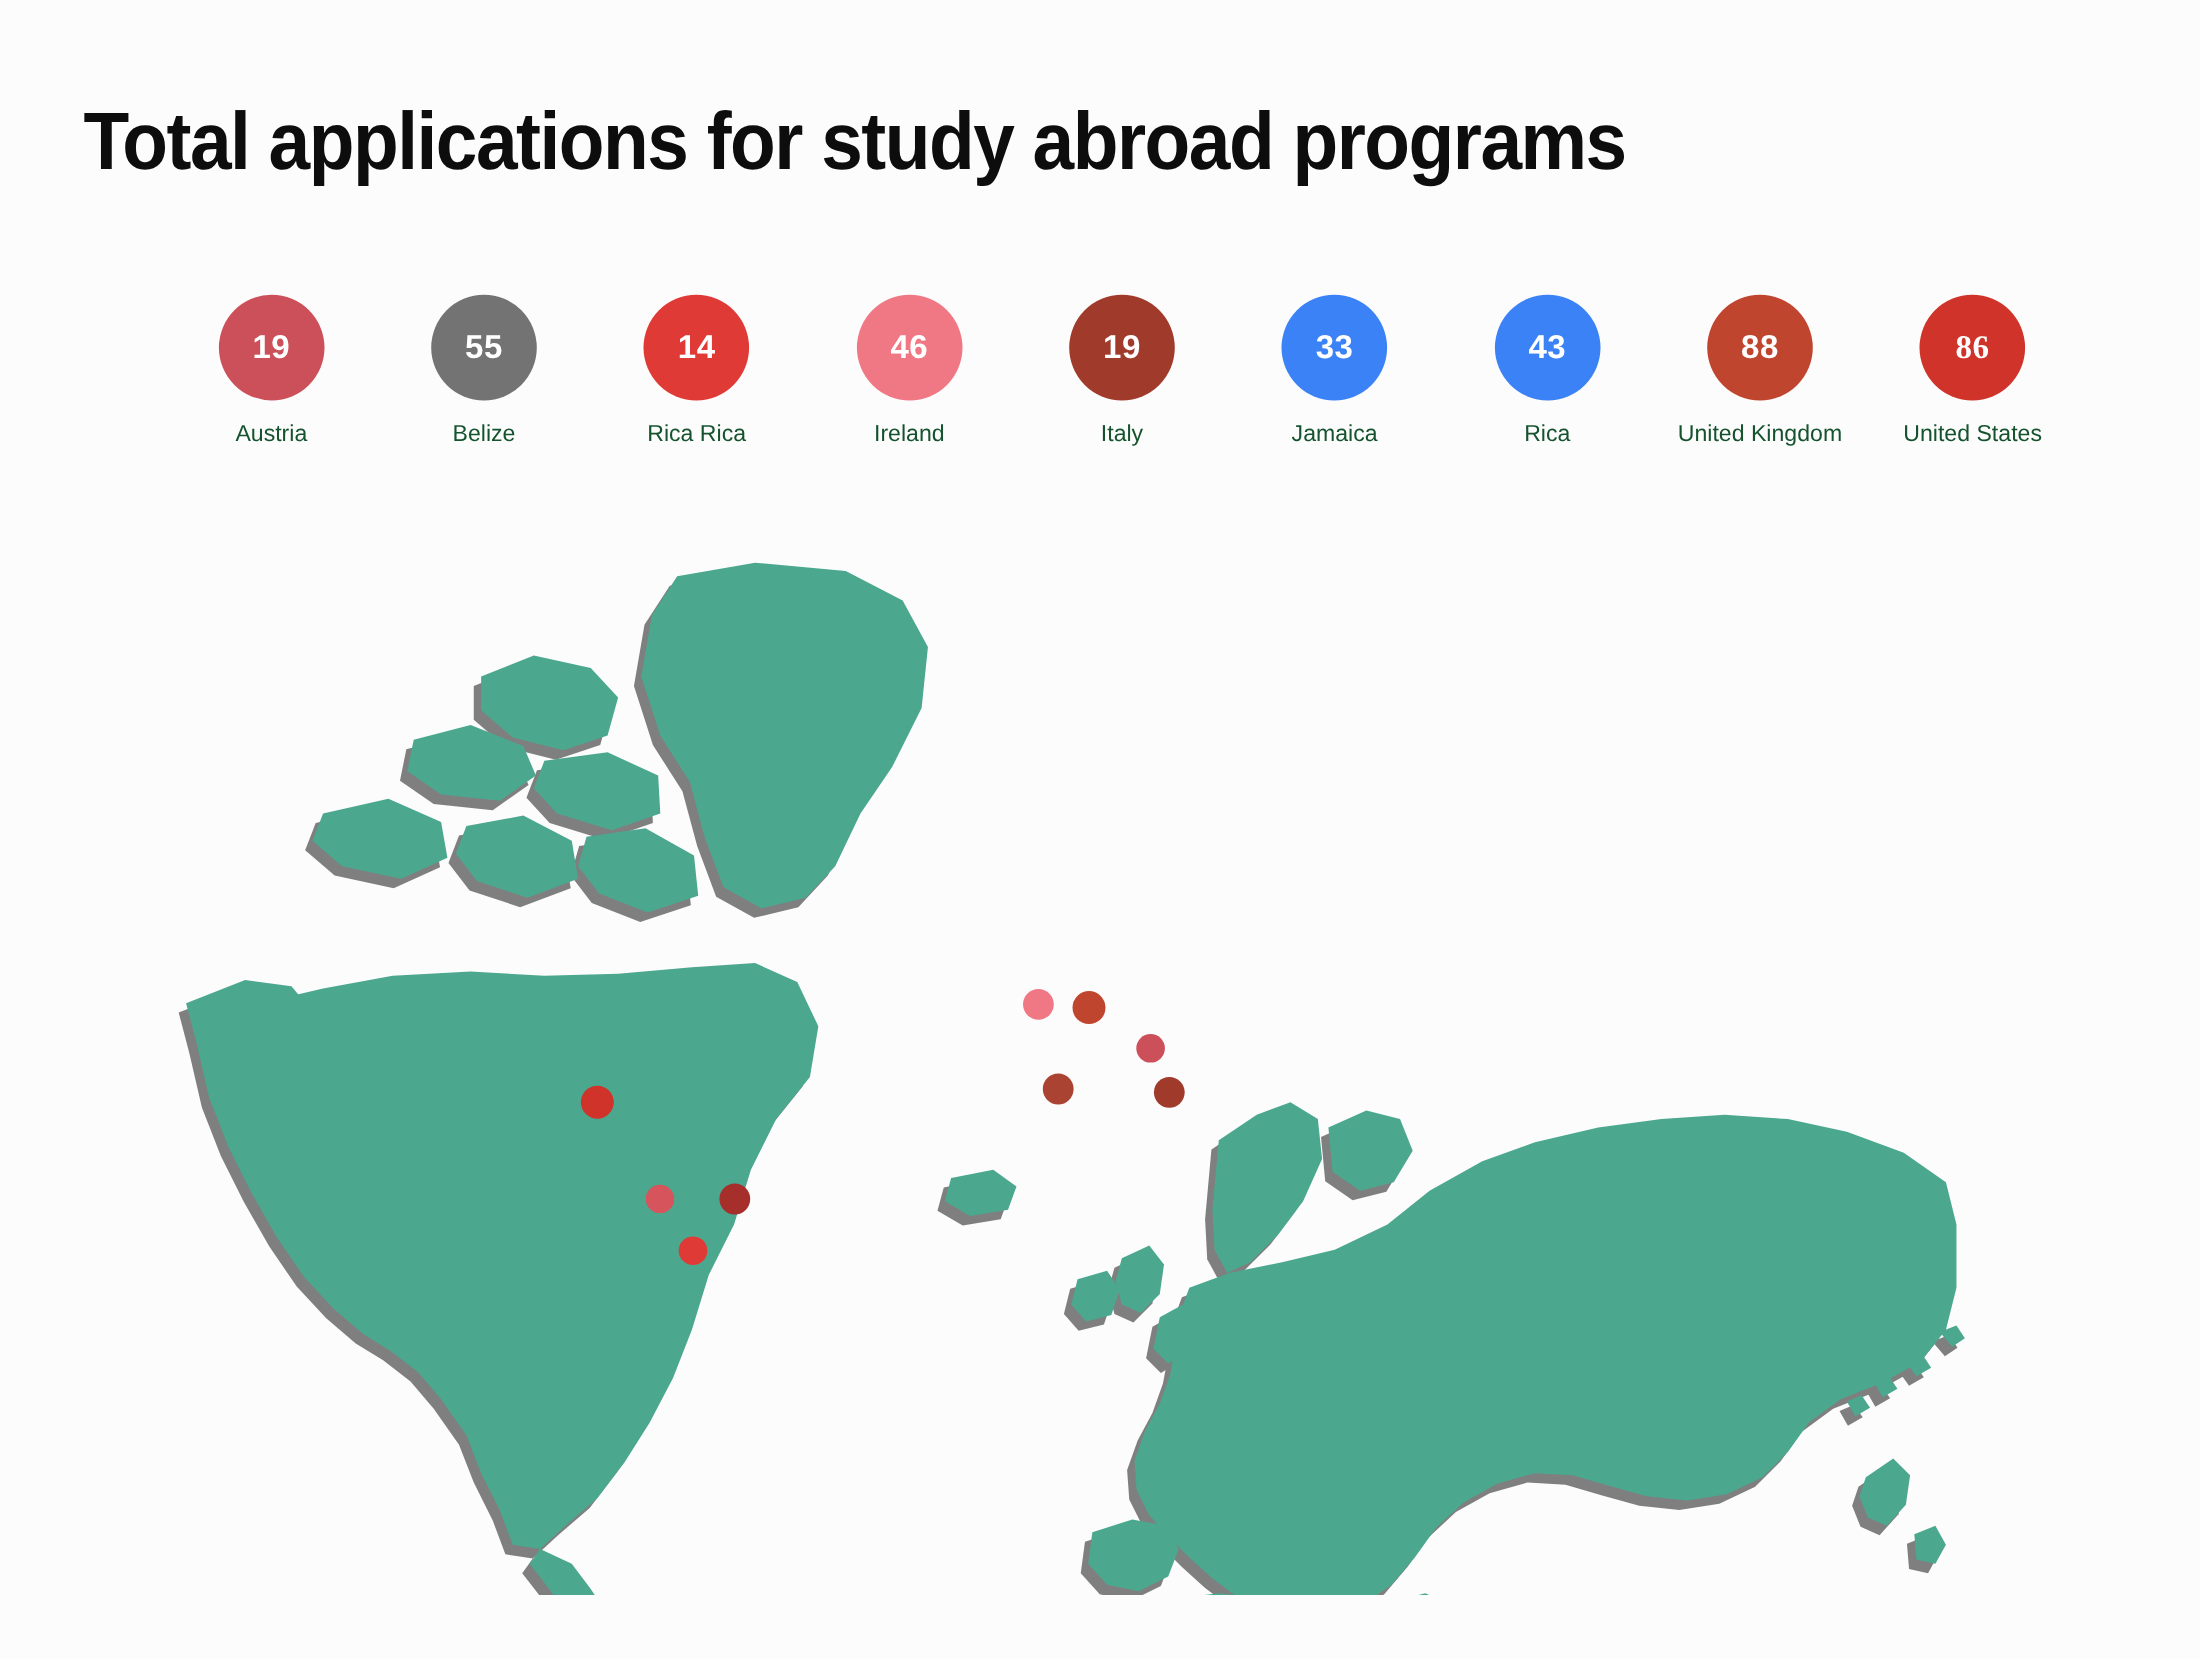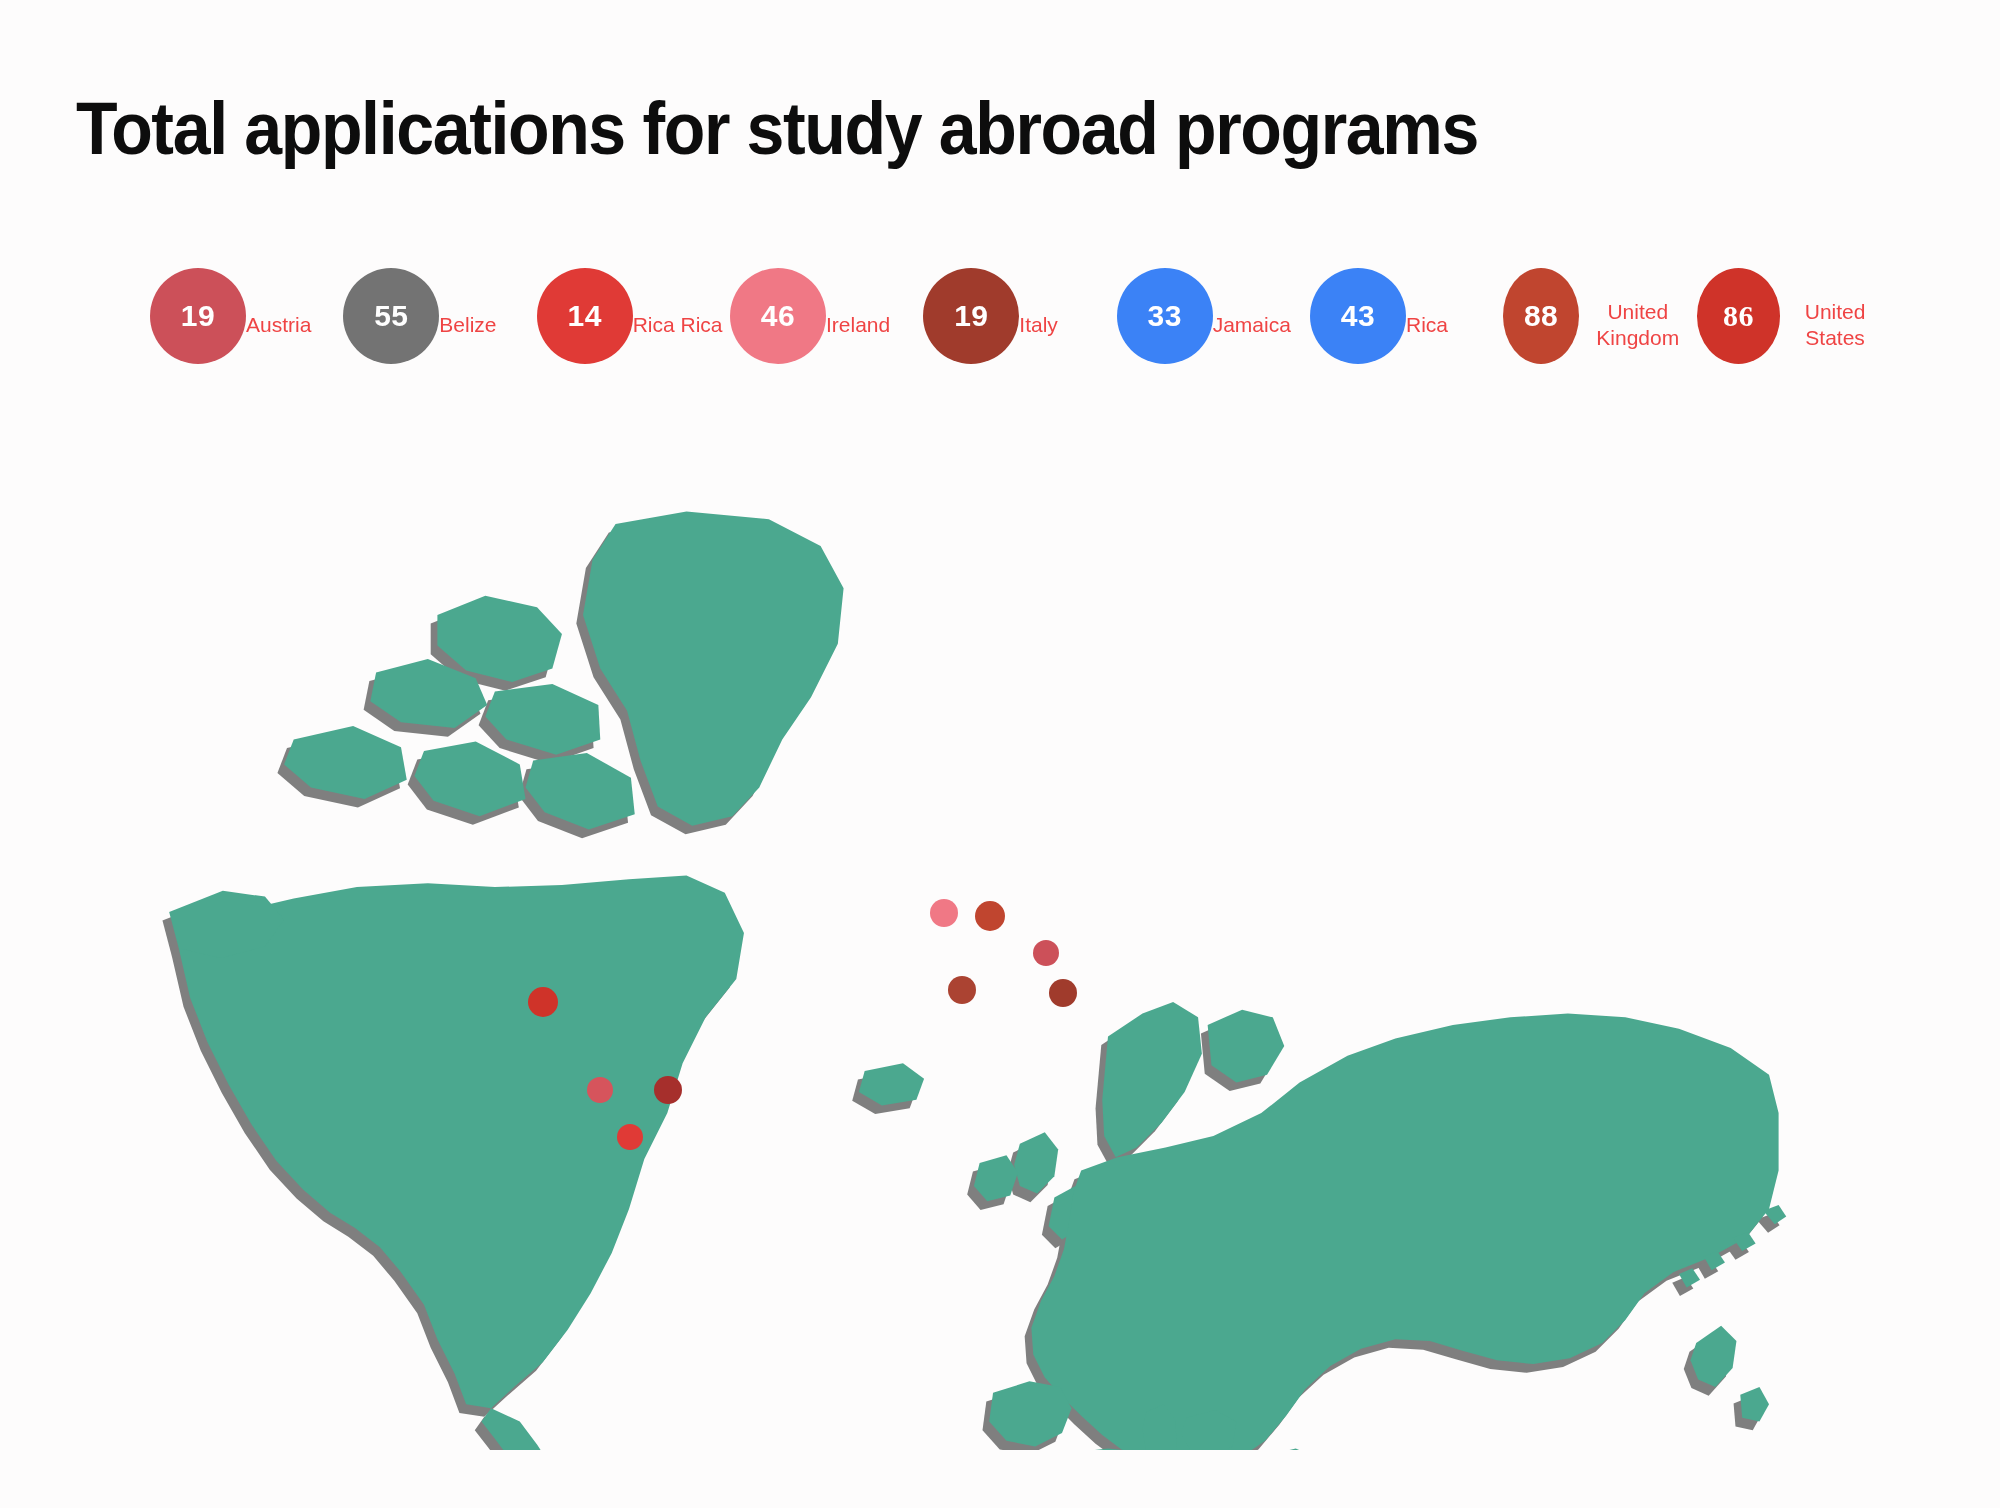--- a/index.html
+++ b/index.html
@@ -26,35 +26,36 @@
     position:absolute;
     left:150px; top:268px;
     width:1740px;
     display:flex;
     align-items:flex-start;
     gap:0px;
   }
   .bubble-item{
     width:194px;
     display:flex;
+    flex-direction:column;
     align-items:center;
   }
   .bubble{
     width:96px;height:96px;
     border-radius:50%;
     display:flex;align-items:center;justify-content:center;
     color:#ffffff;
     font-size:30px;
     font-weight:bold;
     letter-spacing:0.5px;
   }
   .bubble-label{
     margin-top:18px;
     font-size:21px;
-    color:#ef4444;
+    color:#14532d;
     text-align:center;
     line-height:1.22;
     max-width:150px;
   }
   #map-wrap{
     position:absolute;
     left:150px; top:500px;
     width:1700px; height:950px;
   }
   #map-svg{display:block;width:100%;height:100%;}

